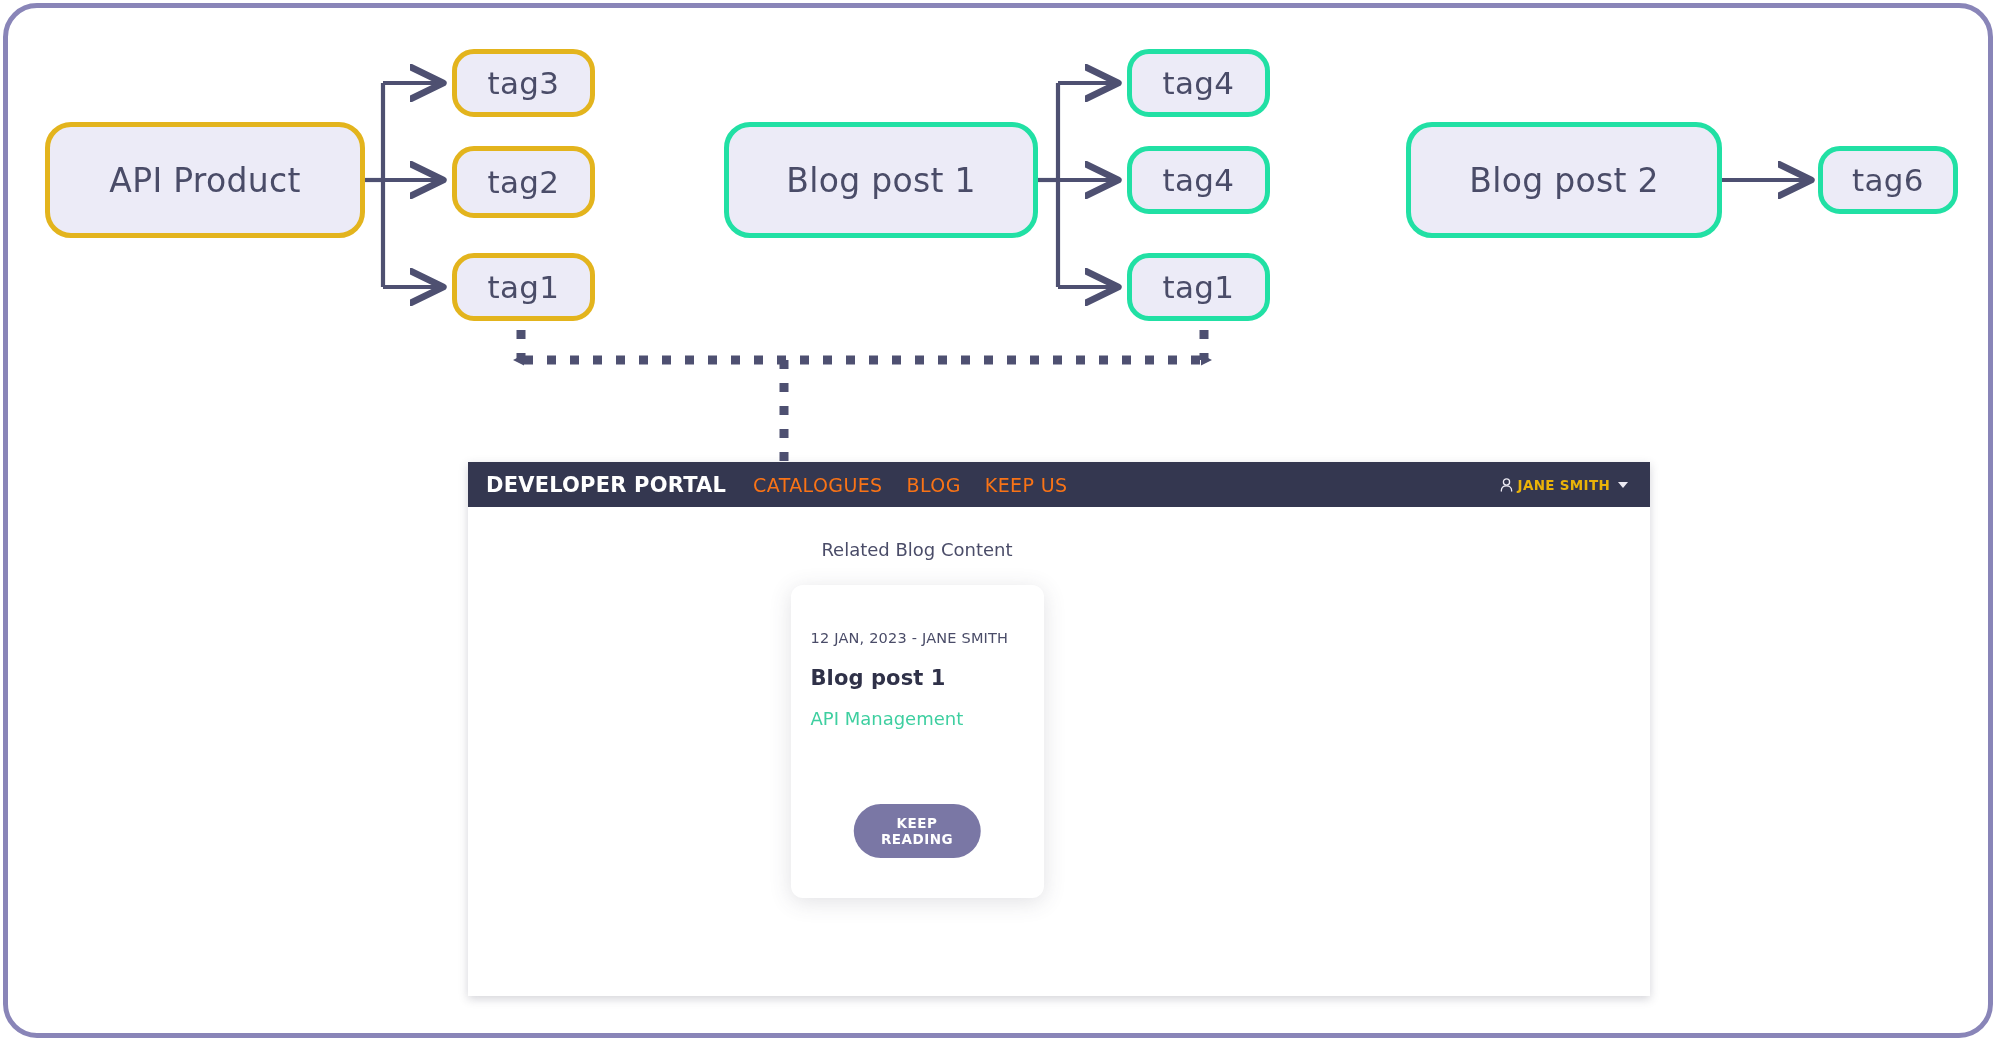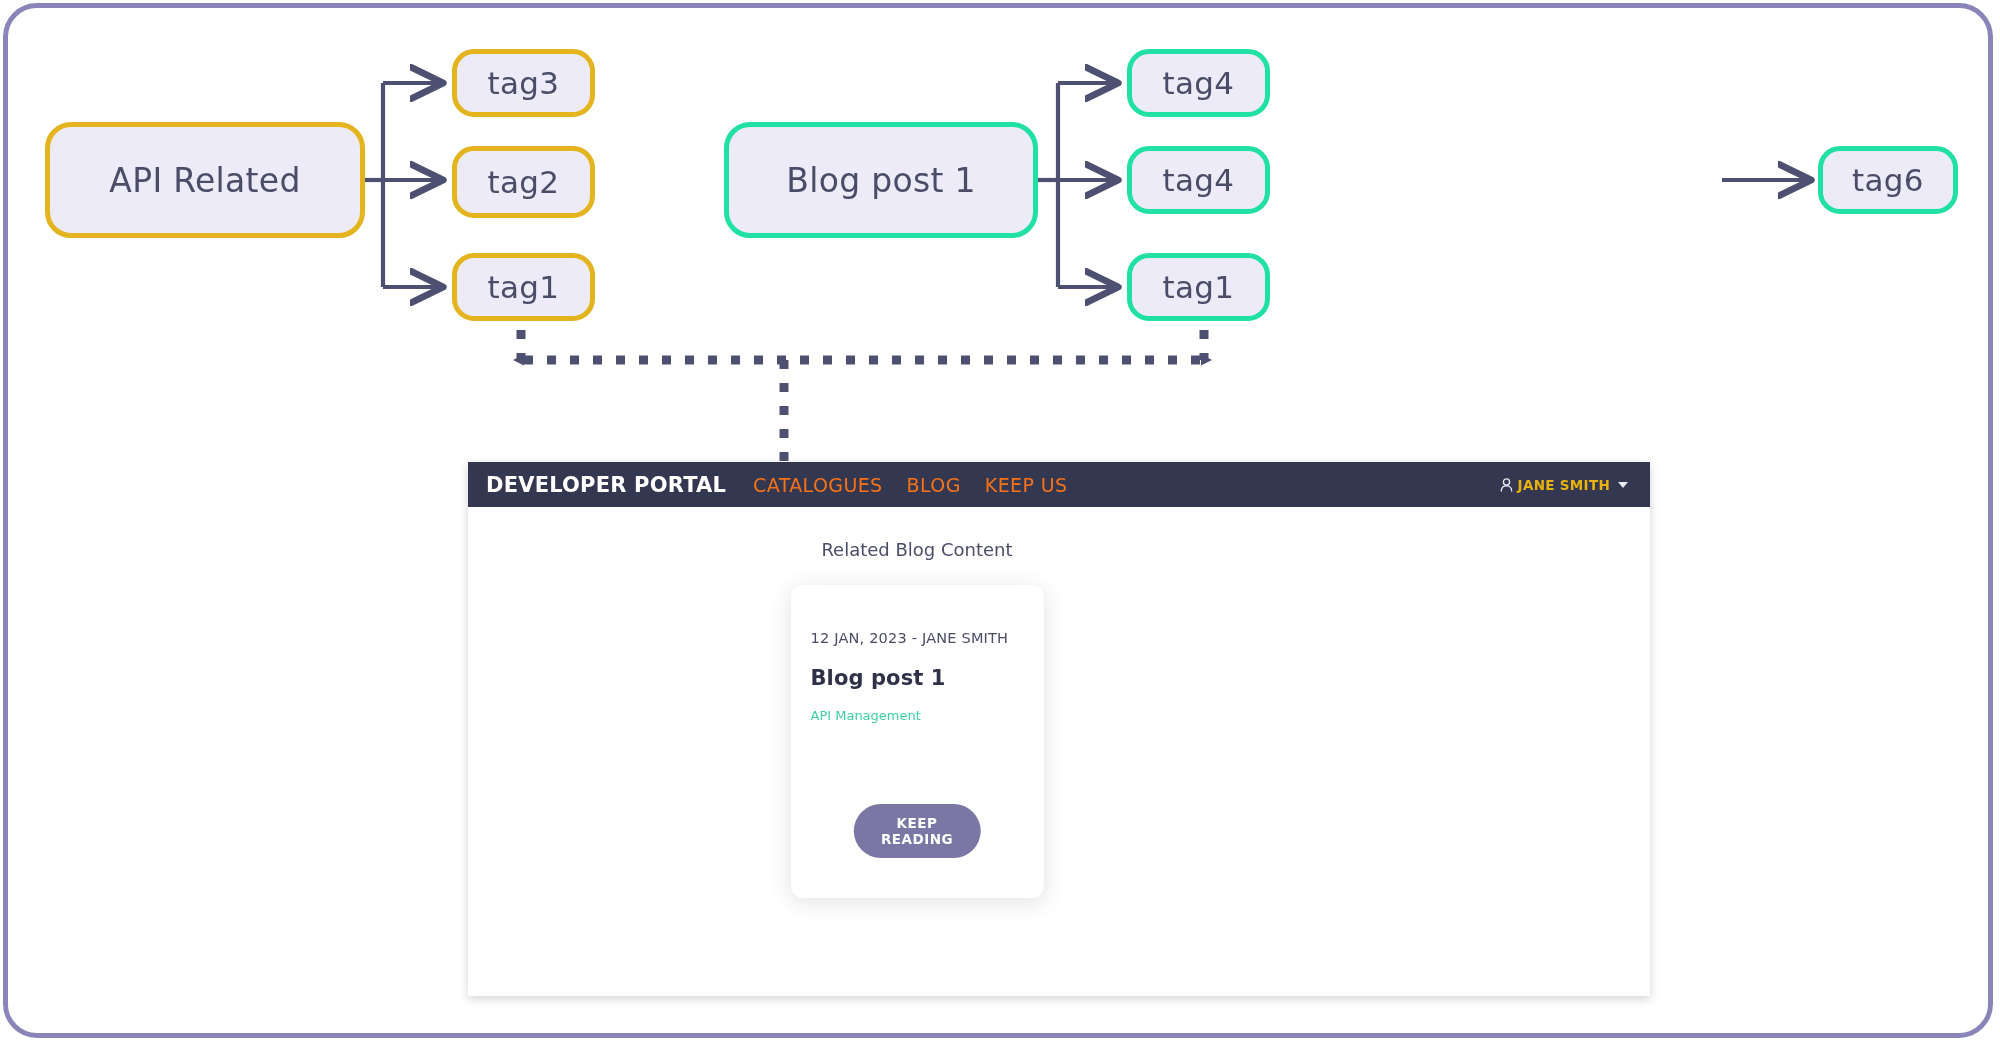--- a/index.html
+++ b/index.html
@@ -159,21 +159,21 @@
   }
   #blog-title {
     color: #2f3148;
     font-size: 21px;
     font-weight: bold;
     margin-top: 20px;
     letter-spacing: 0.1px;
   }
   #blog-tag {
     color: #3ecfa0;
-    font-size: 13px;
+    font-size: 18px;
     margin-top: 18px;
     cursor: pointer;
   }
   #keep-reading {
     position: absolute;
     left: 50%;
     transform: translateX(-50%);
     bottom: 40px;
     background: #7a77a5;
     color: #ffffff;
@@ -236,21 +236,21 @@
       <path d="M513,360 L524,354.5 L524,365.5 Z"></path>
       <path d="M1212,360 L1201,354.5 L1201,365.5 Z"></path>
     </g>
 
     <g>
       <path d="M876,723 L906,756 L876,789" fill="none" stroke="#4e5071" stroke-width="13" stroke-linecap="round" stroke-linejoin="round"></path>
     </g>
   </svg>
 
   <div class="node big c-yellow" style="left:45px; top:122px; width:320px; height:116px;">
-    <span>API Related</span>
+    <span>API Product</span>
   </div>
   <div class="node tag c-yellow" style="left:452px; top:49px; width:143px; height:68px;">
     <span>tag3</span>
   </div>
   <div class="node tag c-yellow" style="left:452px; top:146px; width:143px; height:72px;">
     <span>tag2</span>
   </div>
   <div class="node tag c-yellow" style="left:452px; top:253px; width:143px; height:68px;">
     <span>tag1</span>
   </div>
@@ -261,20 +261,23 @@
   <div class="node tag c-teal" style="left:1127px; top:49px; width:143px; height:68px;">
     <span>tag4</span>
   </div>
   <div class="node tag c-teal" style="left:1127px; top:146px; width:143px; height:68px;">
     <span>tag4</span>
   </div>
   <div class="node tag c-teal" style="left:1127px; top:253px; width:143px; height:68px;">
     <span>tag1</span>
   </div>
 
+  <div class="node big c-teal" style="left:1406px; top:122px; width:316px; height:116px;">
+    <span>Blog post 2</span>
+  </div>
   <div class="node tag c-teal" style="left:1818px; top:146px; width:140px; height:68px;">
     <span>tag6</span>
   </div>
 
   <div id="portal">
 
     <div id="portal-header">
       <div id="portal-brand">DEVELOPER PORTAL</div>
 
       <div class="navlink">CATALOGUES</div>

